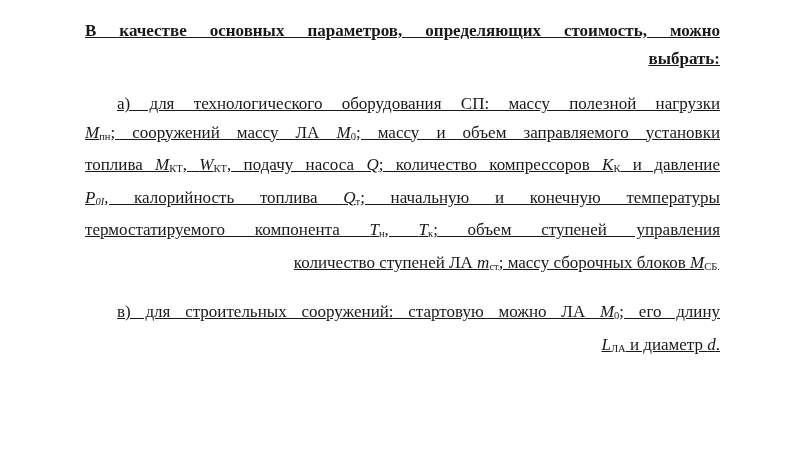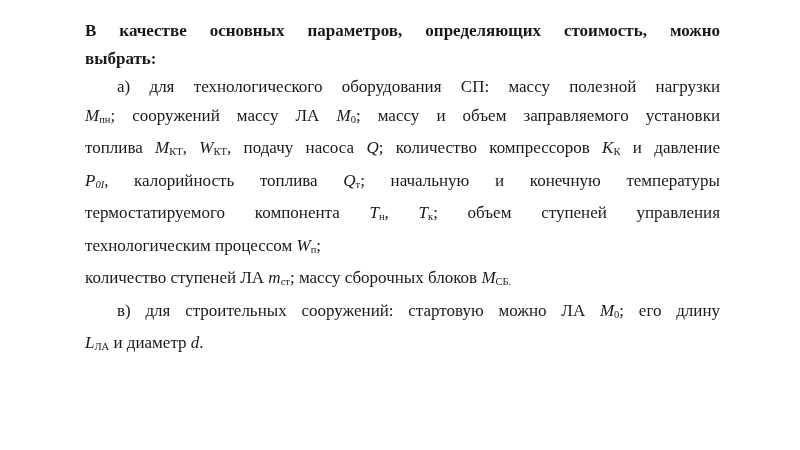--- a/index.html
+++ b/index.html
@@ -15,31 +15,33 @@
   .page {
     box-sizing: border-box;
     width: 800px;
     height: 450px;
     padding: 17px 80px 0 85px;
     background: #ffffff;
     color: #191919;
     font-family: "Liberation Serif", "DejaVu Serif", serif;
     font-size: 17px;
     line-height: 28.2px;
+    text-decoration: underline;
   }
   .line {
-    text-align: left;
+    text-align: right;
     white-space: normal;
   }
   .line.justify {
     text-align: justify;
     text-align-last: justify;
   }
   .line.indent {
     text-indent: 32px;
+    margin-top: 17px;
   }
   .line.bold {
     font-weight: bold;
   }
   .seg.i {
     font-style: italic;
   }
   .seg.s {
     font-size: 0.62em;
     vertical-align: -0.22em;
@@ -50,17 +52,16 @@
 <body>
 
 <div class="page">
     <div class="line justify bold"><span class="seg">В качестве основных параметров, определяющих стоимость, можно</span></div>
     <div class="line bold"><span class="seg">выбрать:</span></div>
     <div class="line justify indent"><span class="seg">а) для технологического оборудования СП: массу полезной нагрузки</span></div>
     <div class="line justify"><span class="seg i">М</span><span class="seg s">пн</span><span class="seg">; сооружений массу ЛА </span><span class="seg i">М</span><span class="seg s">0</span><span class="seg">; массу и объем заправляемого установки</span></div>
     <div class="line justify"><span class="seg">топлива </span><span class="seg i">М</span><span class="seg s">КТ</span><span class="seg">, </span><span class="seg i">W</span><span class="seg s">КТ</span><span class="seg">, подачу насоса </span><span class="seg i">Q</span><span class="seg">; количество компрессоров </span><span class="seg i">К</span><span class="seg s">К</span><span class="seg"> и давление</span></div>
     <div class="line justify"><span class="seg i">P</span><span class="seg i s">0I</span><span class="seg">, калорийность топлива </span><span class="seg i">Q</span><span class="seg s">т</span><span class="seg">; начальную и конечную температуры</span></div>
     <div class="line justify"><span class="seg">термостатируемого компонента </span><span class="seg i">Т</span><span class="seg s">н</span><span class="seg">, </span><span class="seg i">Т</span><span class="seg s">к</span><span class="seg">; объем ступеней управления</span></div>
-    <div class="line"><span class="seg">технологическим процессом </span><span class="seg i">W</span><span class="seg s">п</span><span class="seg">;</span></div>
     <div class="line"><span class="seg">количество ступеней ЛА </span><span class="seg i">m</span><span class="seg s">ст</span><span class="seg">; массу сборочных блоков </span><span class="seg i">М</span><span class="seg s">СБ.</span></div>
     <div class="line justify indent"><span class="seg">в) для строительных сооружений: стартовую можно ЛА </span><span class="seg i">М</span><span class="seg s">0</span><span class="seg">; его длину</span></div>
     <div class="line"><span class="seg i">L</span><span class="seg s">ЛА</span><span class="seg"> и диаметр </span><span class="seg i">d</span><span class="seg">.</span></div>
   </div>
 
 </body></html>

